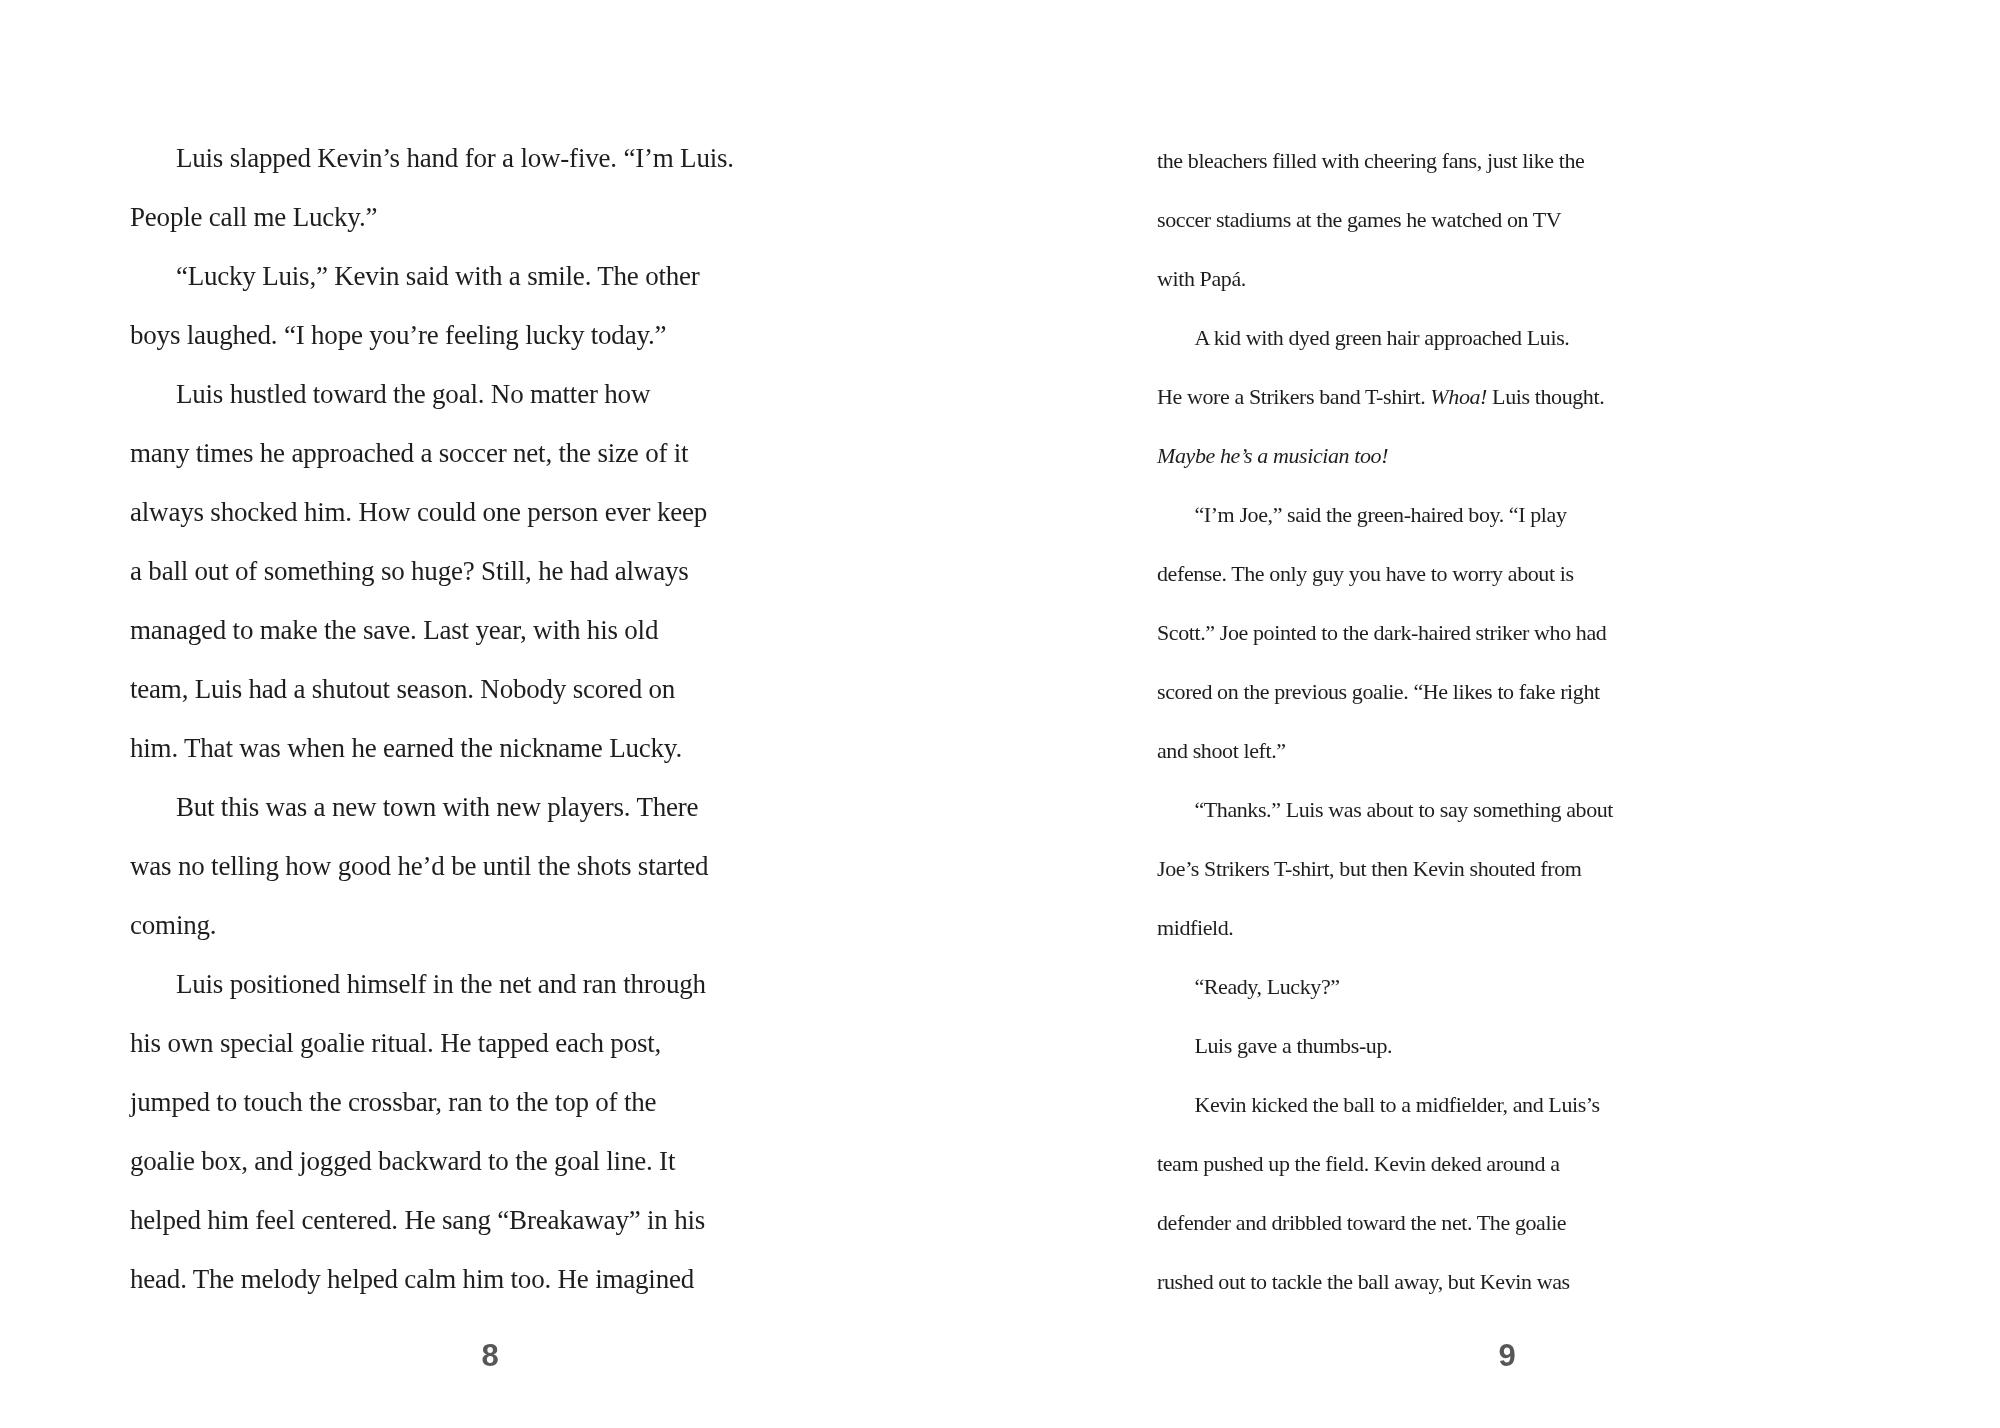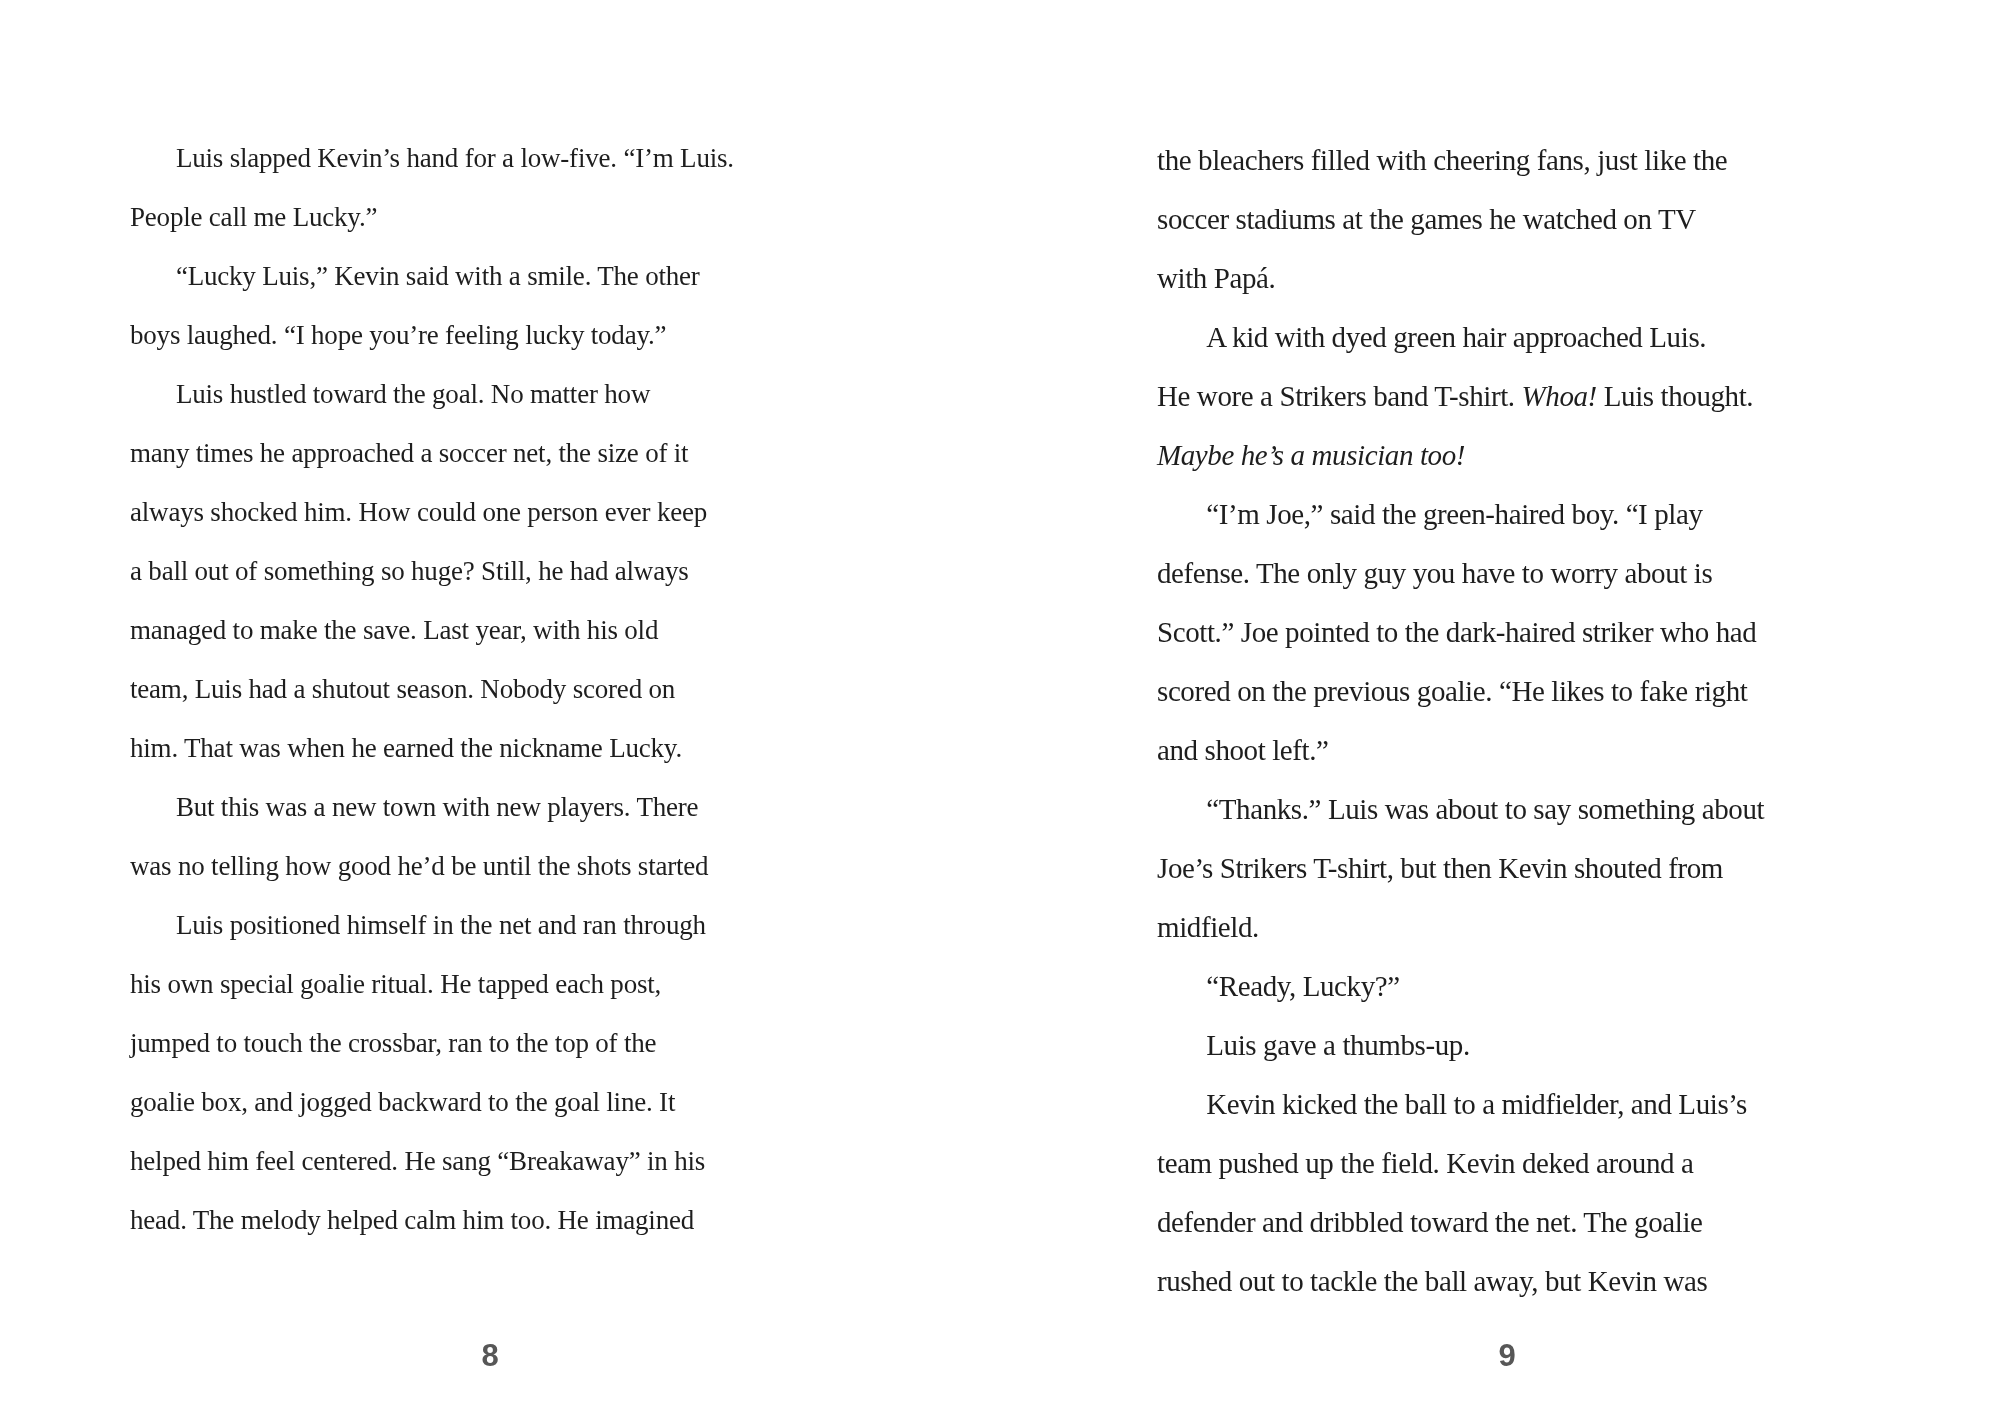--- a/index.html
+++ b/index.html
@@ -25,21 +25,21 @@
   }
   .text-block-left {
     left: 130px;
     top: 129px;
     font-size: 27px;
     letter-spacing: -0.2px;
   }
   .text-block-right {
     left: 1157px;
     top: 131px;
-    font-size: 29px;
+    font-size: 22px;
     letter-spacing: -0.4px;
   }
   .line {
     height: 59px;
     line-height: 59px;
   }
   .line.indent {
     padding-left: 1.7em;
   }
   .seg-italic {
@@ -77,20 +77,21 @@
         <div class="line"><span>boys laughed. “I hope you’re feeling lucky today.”</span></div>
         <div class="line indent"><span>Luis hustled toward the goal. No matter how</span></div>
         <div class="line"><span>many times he approached a soccer net, the size of it</span></div>
         <div class="line"><span>always shocked him. How could one person ever keep</span></div>
         <div class="line"><span>a ball out of something so huge? Still, he had always</span></div>
         <div class="line"><span>managed to make the save. Last year, with his old</span></div>
         <div class="line"><span>team, Luis had a shutout season. Nobody scored on</span></div>
         <div class="line"><span>him. That was when he earned the nickname Lucky.</span></div>
         <div class="line indent"><span>But this was a new town with new players. There</span></div>
         <div class="line"><span>was no telling how good he’d be until the shots started</span></div>
+        <div class="line"><span>coming.</span></div>
         <div class="line indent"><span>Luis positioned himself in the net and ran through</span></div>
         <div class="line"><span>his own special goalie ritual. He tapped each post,</span></div>
         <div class="line"><span>jumped to touch the crossbar, ran to the top of the</span></div>
         <div class="line"><span>goalie box, and jogged backward to the goal line. It</span></div>
         <div class="line"><span>helped him feel centered. He sang “Breakaway” in his</span></div>
         <div class="line"><span>head. The melody helped calm him too. He imagined</span></div>
       </div>
     <div class="folio folio-left">8</div>
   </div>
 

